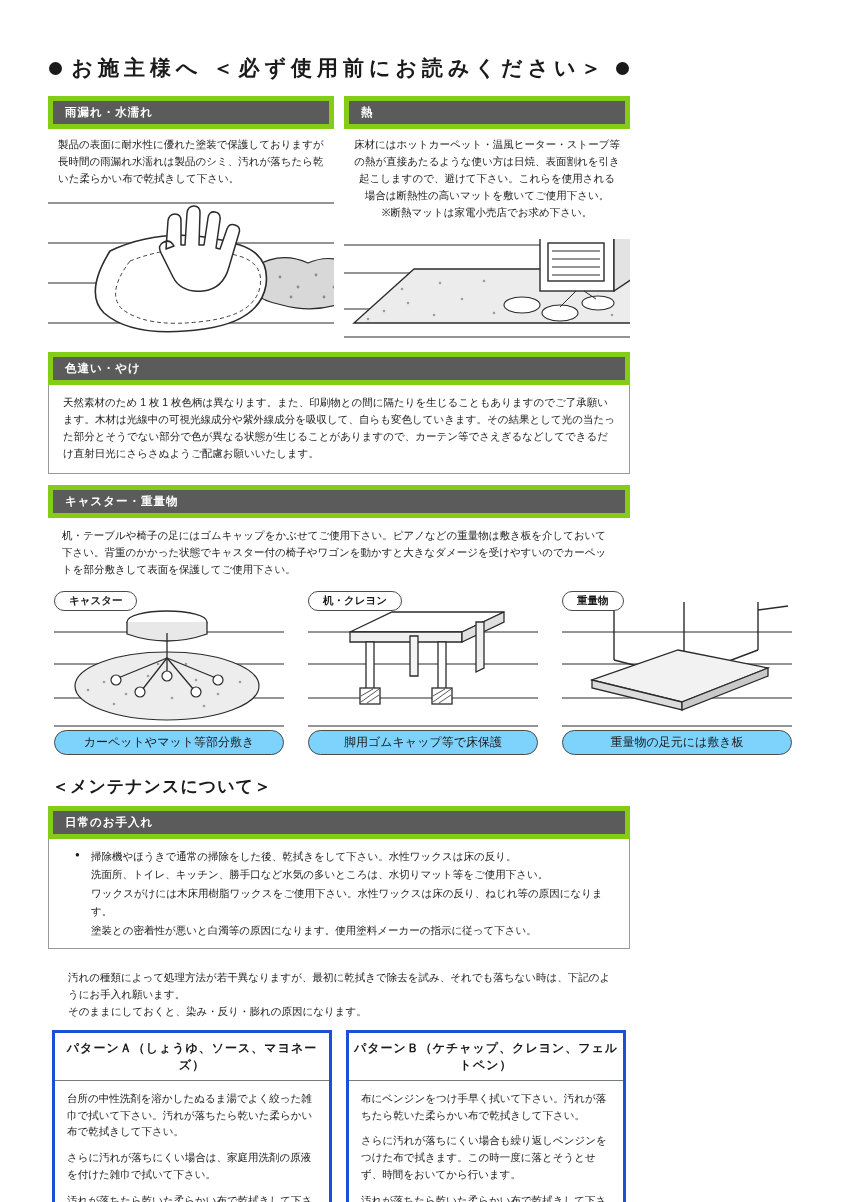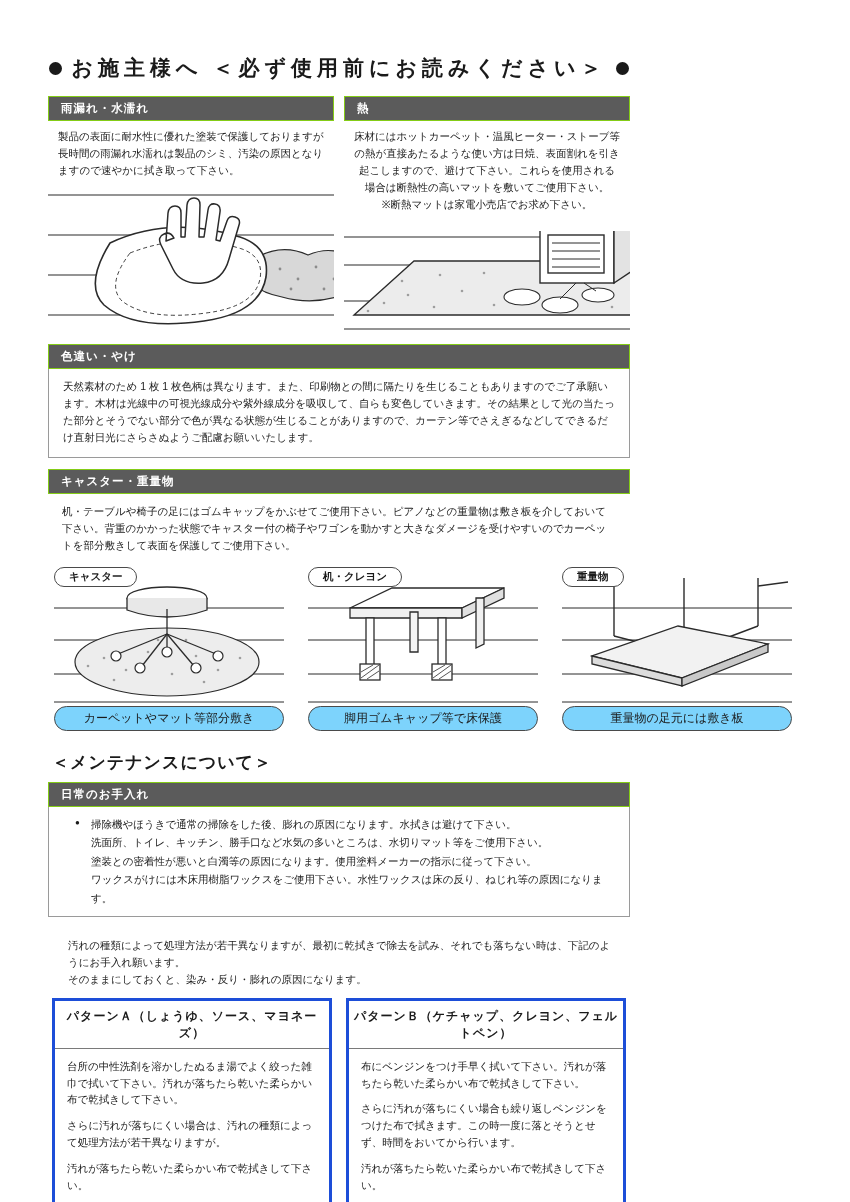--- a/index.html
+++ b/index.html
@@ -31,21 +31,21 @@
   }
   .main-title .t1{white-space:nowrap;}
   .main-title .t2{white-space:nowrap;}
 
   
   .bar{
     background:#5b5b5b;color:#fff;
     font-size:11.5px;font-weight:bold;
     padding:4px 12px;
     letter-spacing:1px;
-    border:1px solid #84cc16;
+    border:5px solid #84cc16;
     box-sizing:border-box;
   }
   .bar.wide{width:100%;}
   .section-box{
     border:1px solid #9a9a9a;
     border-top:none;
     box-sizing:border-box;
   }
 
   .body-txt{
@@ -147,21 +147,21 @@
     <span class="dot"></span>
     <span class="t1">お施主様へ</span>
     <span class="t2">＜必ず使用前にお読みください＞</span>
     <span class="dot"></span>
   </div>
 
   <div class="two-col">
 
     <div class="col">
       <div class="bar wide">雨漏れ・水濡れ</div>
-      <div class="body-txt" style="height:62px;box-sizing:border-box;">製品の表面に耐水性に優れた塗装で保護しておりますが長時間の雨漏れ水濡れは製品のシミ、汚染の原因となりますので速やかに拭き取って下さい。</div>
+      <div class="body-txt" style="height:62px;box-sizing:border-box;">製品の表面に耐水性に優れた塗装で保護しておりますが長時間の雨漏れ水濡れは製品のシミ、汚れが落ちたら乾いた柔らかい布で乾拭きして下さい。</div>
       <div class="fig">
         <svg width="400" height="150" viewBox="0 0 400 150">
 
           <g stroke="#2b2b2b" stroke-width="1.1" fill="none">
             <line x1="0" y1="12" x2="400" y2="12"></line>
             <line x1="0" y1="52" x2="400" y2="52"></line>
             <line x1="0" y1="92" x2="400" y2="92"></line>
             <line x1="0" y1="132" x2="400" y2="132"></line>
           </g>
 
@@ -396,39 +396,39 @@
       </div>
     </div>
   </div>
 
   <div class="maint-head">＜メンテナンスについて＞</div>
 
   <div>
     <div class="bar wide">日常のお手入れ</div>
     <div class="section-box">
       <ul class="bullets" style="padding:8px 14px 9px 26px;">
-        <li class="b">掃除機やほうきで通常の掃除をした後、膨れの原因になります。水拭きは避けて下さい。</li>
+        <li class="b">掃除機やほうきで通常の掃除をした後、乾拭きをして下さい。水性ワックスは床の反り。</li>
         <li>洗面所、トイレ、キッチン、勝手口など水気の多いところは、水切りマット等をご使用下さい。</li>
+        <li>ワックスがけには木床用樹脂ワックスをご使用下さい。水性ワックスは床の反り、ねじれ等の原因になります。</li>
         <li>塗装との密着性が悪いと白濁等の原因になります。使用塗料メーカーの指示に従って下さい。</li>
-        <li>ワックスがけには木床用樹脂ワックスをご使用下さい。水性ワックスは床の反り、ねじれ等の原因になります。</li>
       </ul>
     </div>
   </div>
 
   <div class="blk">
     <div class="section-box" style="border:none;">
       <div class="body-txt small-note" style="padding:9px 14px 0 20px;white-space:pre-line;">汚れの種類によって処理方法が若干異なりますが、最初に乾拭きで除去を試み、それでも落ちない時は、下記のようにお手入れ願います。
 そのままにしておくと、染み・反り・膨れの原因になります。</div>
     </div>
 
     <div class="patterns">
       <div class="pat">
         <div class="pat-title">パターンＡ（しょうゆ、ソース、マヨネーズ）</div>
         <p>台所の中性洗剤を溶かしたぬるま湯でよく絞った雑巾で拭いて下さい。汚れが落ちたら乾いた柔らかい布で乾拭きして下さい。</p>
-        <p>さらに汚れが落ちにくい場合は、汚れの種類によって処理方法が若干異なりますが。</p>
+        <p>さらに汚れが落ちにくい場合は、家庭用洗剤の原液を付けた雑巾で拭いて下さい。</p>
         <p>汚れが落ちたら乾いた柔らかい布で乾拭きして下さい。</p>
       </div>
       <div class="pat">
         <div class="pat-title">パターンＢ（ケチャップ、クレヨン、フェルトペン）</div>
         <p>布にベンジンをつけ手早く拭いて下さい。汚れが落ちたら乾いた柔らかい布で乾拭きして下さい。</p>
         <p>さらに汚れが落ちにくい場合も繰り返しベンジンをつけた布で拭きます。この時一度に落とそうとせず、時間をおいてから行います。</p>
         <p>汚れが落ちたら乾いた柔らかい布で乾拭きして下さい。</p>
       </div>
     </div>
   </div>

